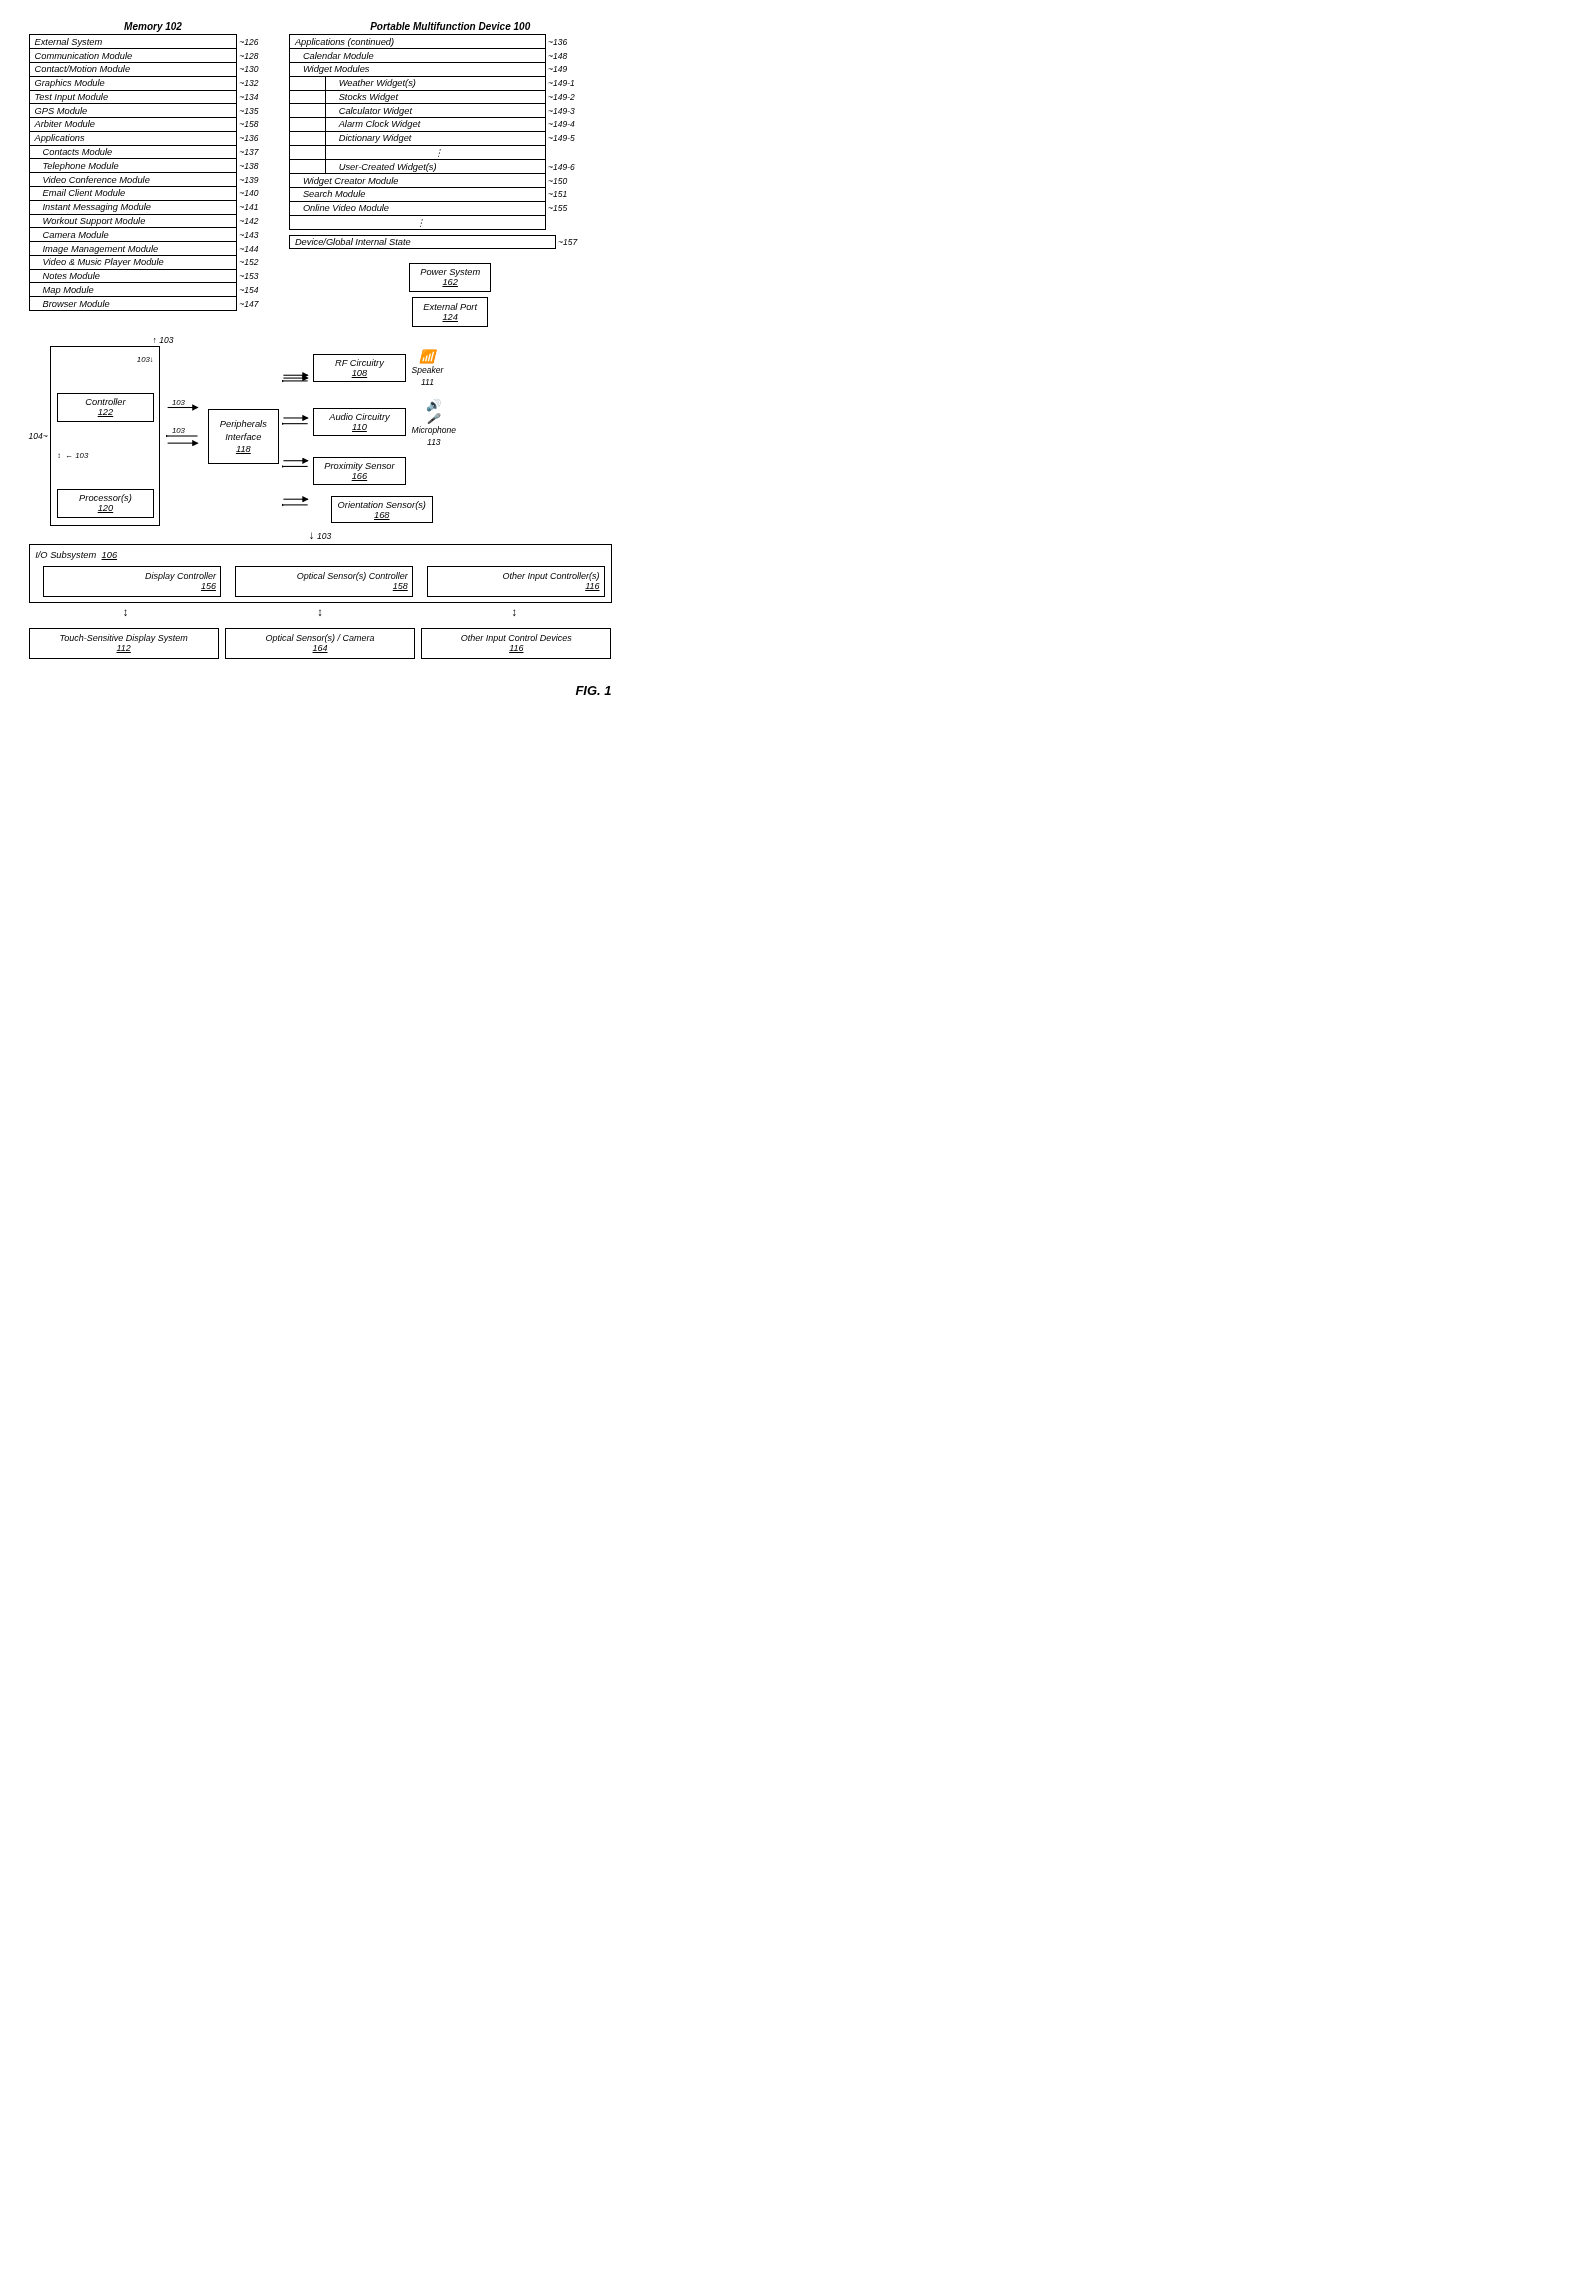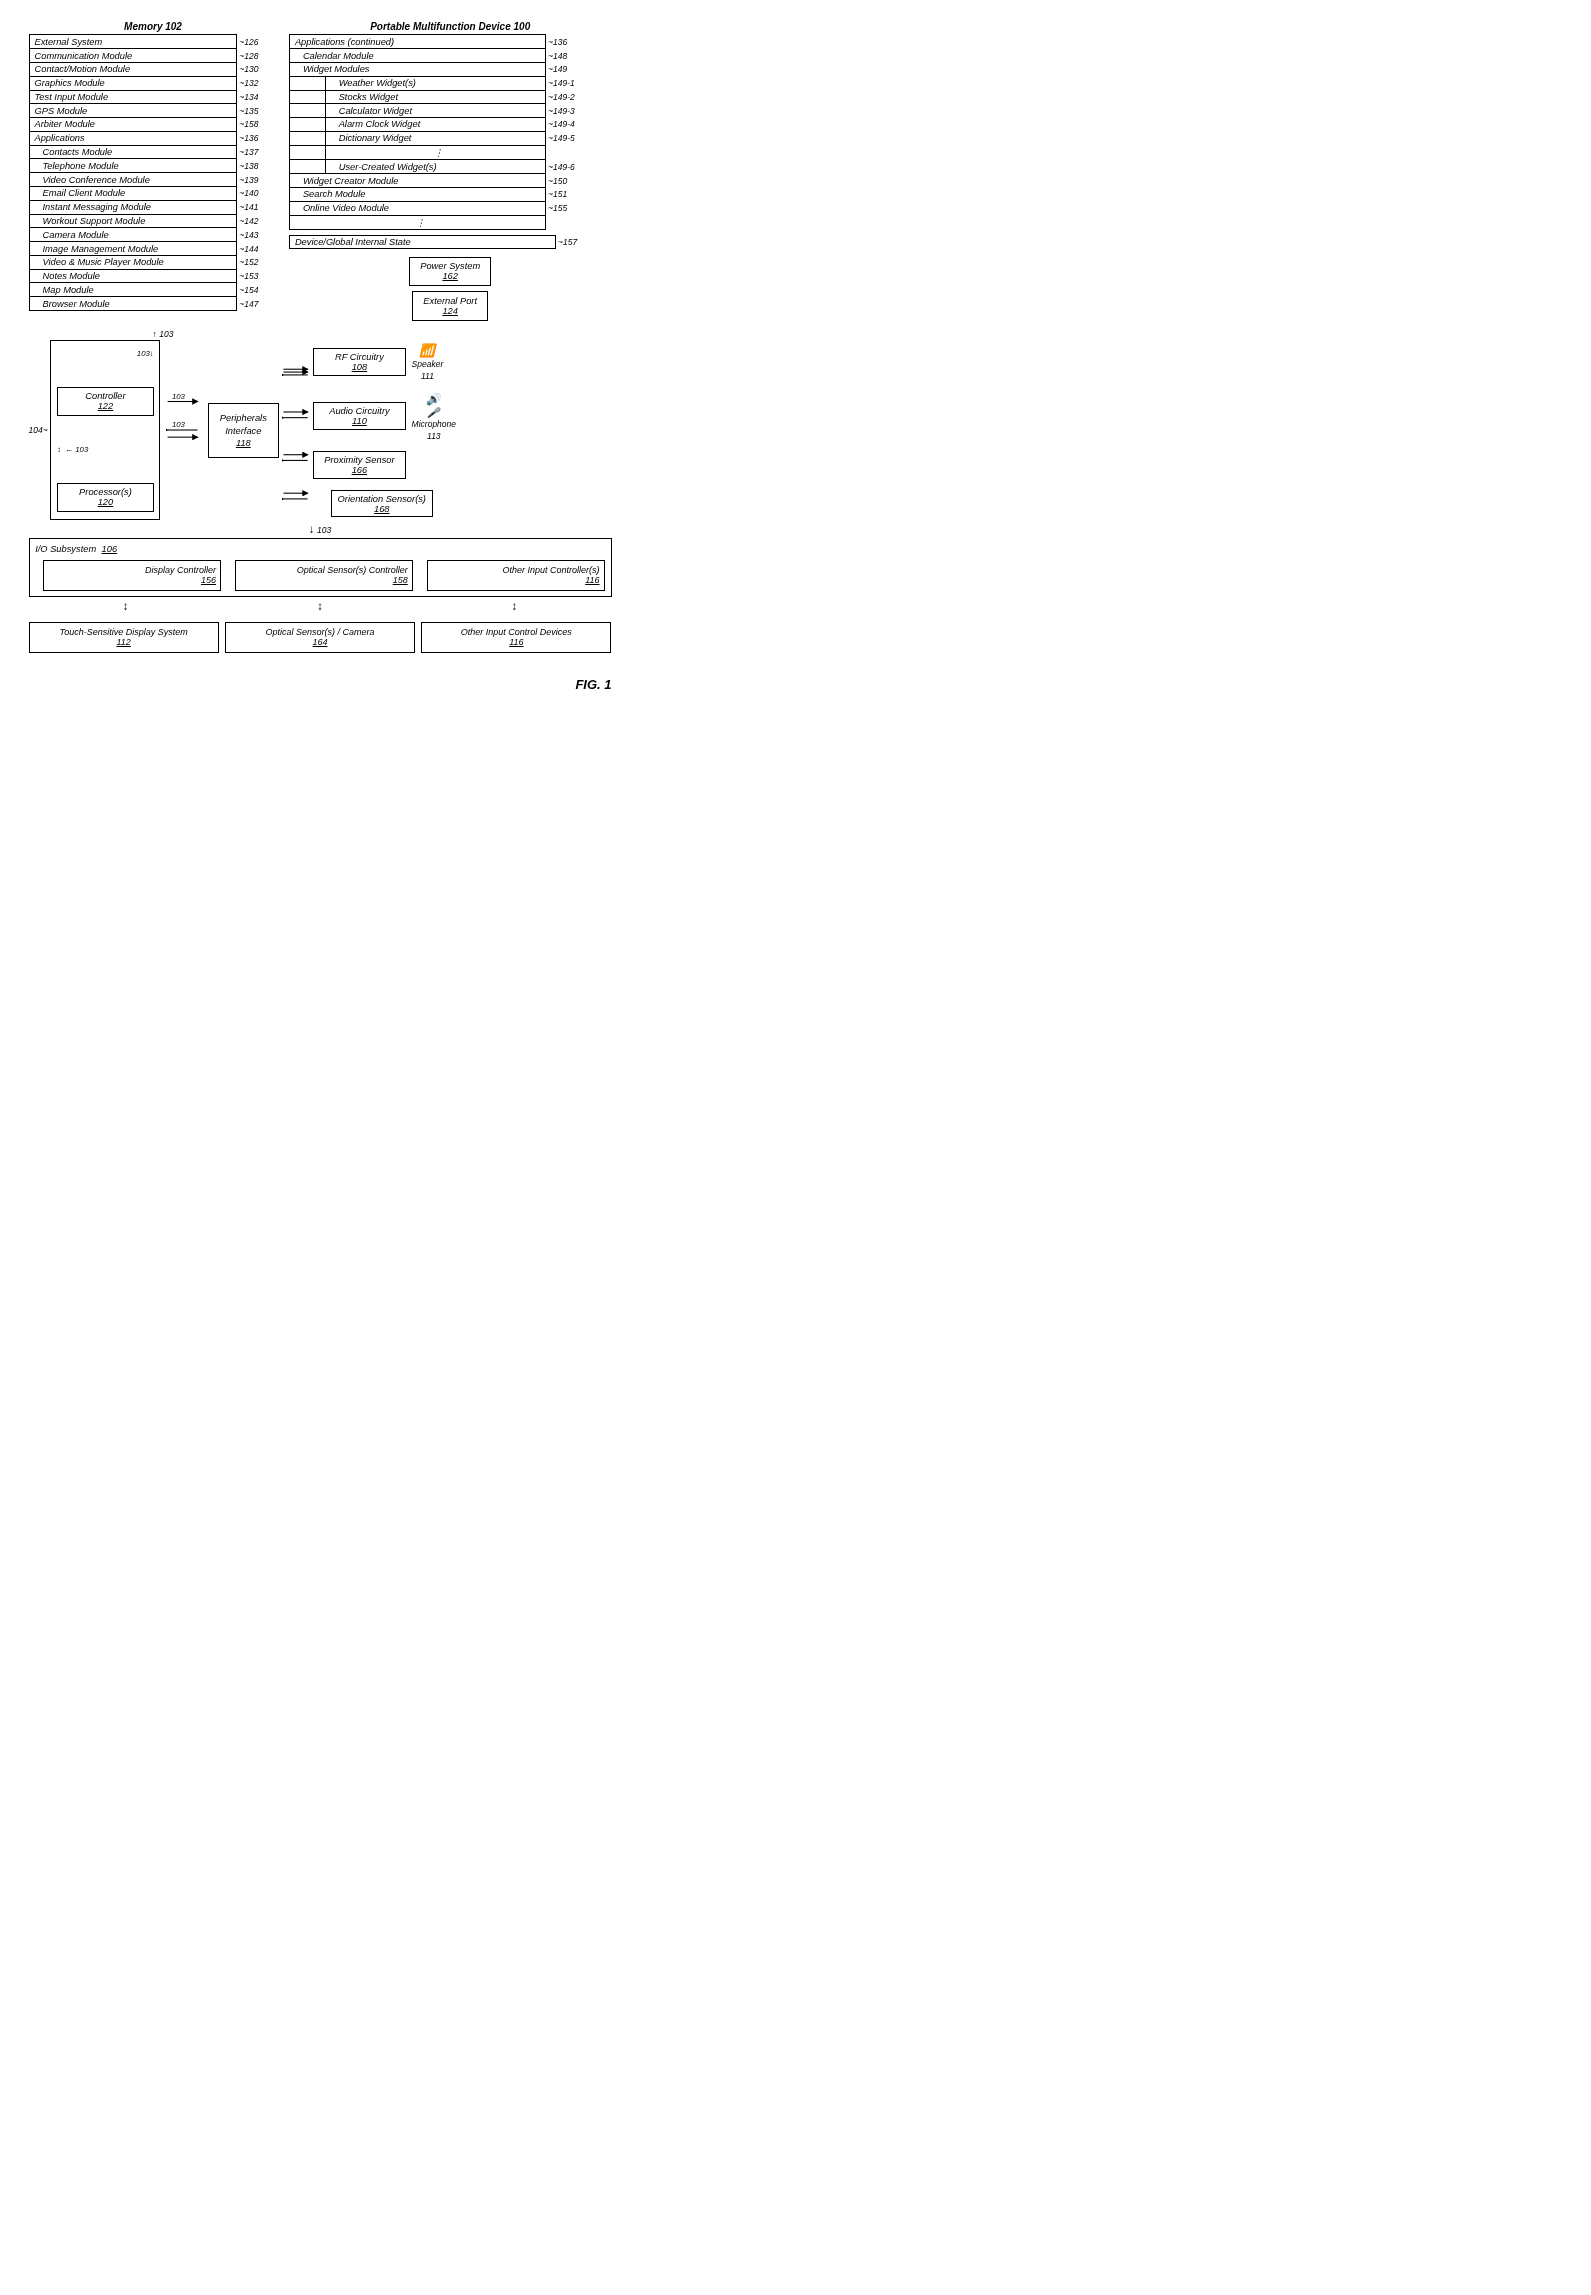--- a/index.html
+++ b/index.html
@@ -325,21 +325,21 @@
           <tbody>
             <tr>
               <td><span>Device/Global Internal State</span></td>
               <td class="ref">~<span>157</span></td>
             </tr>
           </tbody>
         </table>
       </div>
 
       <div class="flex-col gap8" style="margin-top: 7.1px; align-items: center;">
-        <div class="flex-row gap8" style="">
+        <div class="flex-row gap8" style="margin-top:6px;">
           <div class="small-module">
             <div>Power System</div>
             <div class="uline">162</div>
           </div>
         </div>
         <div class="flex-row gap8" style="align-items:center;">
           <div class="small-module">
             <div>External Port</div>
             <div class="uline">124</div>
           </div>

